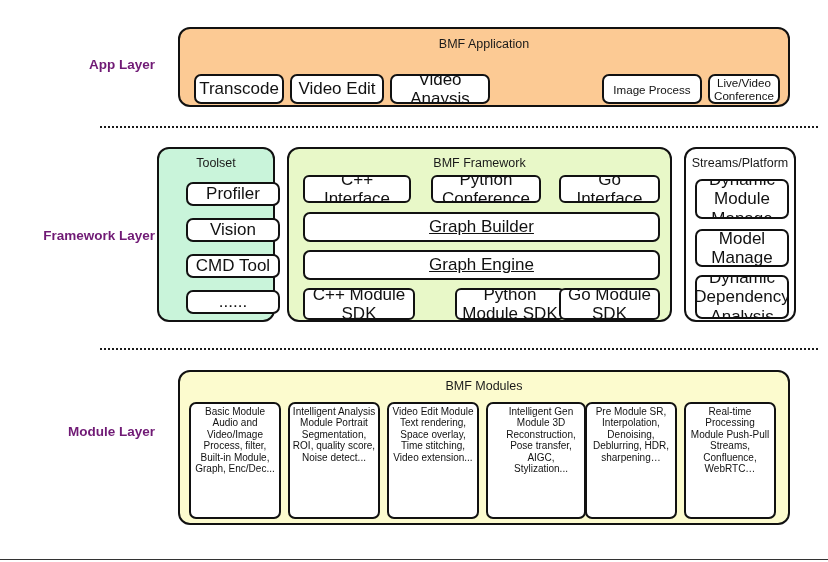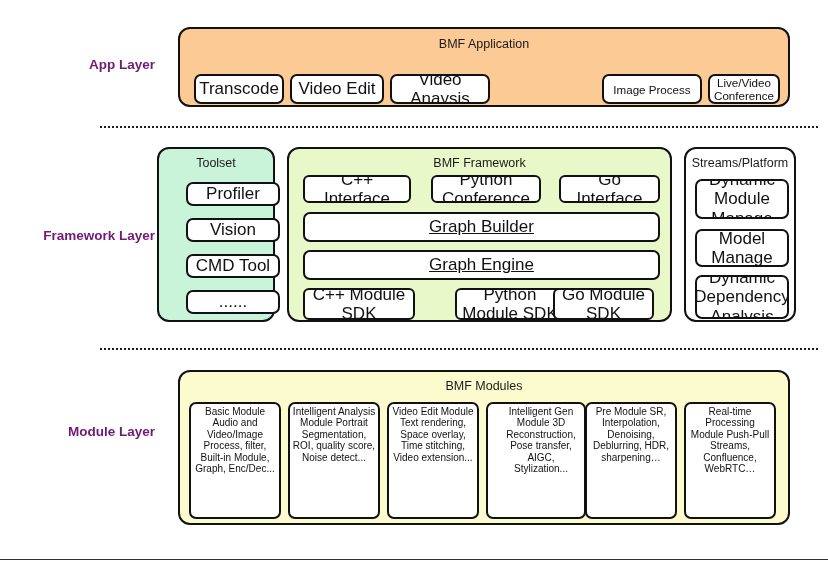--- a/index.html
+++ b/index.html
@@ -178,21 +178,21 @@
 
     <div class="box fw-item" style="left:14px;  top:26px; width:108px;">C++ Interface</div>
     <div class="box fw-item" style="left:142px; top:26px; width:110px;">Python Conference</div>
     <div class="box fw-item" style="left:270px; top:26px; width:101px;">Go Interface</div>
 
     <div class="box fw-wide" style="top:63px;">Graph Builder</div>
     <div class="box fw-wide" style="top:101px;">Graph Engine</div>
 
     <div class="box fw-item" style="left:14px;  top:139px; width:112px; height:32px;">C++ Module SDK</div>
     <div class="box fw-item" style="left:142px; top:139px; width:110px; height:32px;margin-left:24px;">Python Module SDK</div>
-    <div class="box fw-item" style="left:264px; top:139px; width:101px; height:32px;">Go Module SDK</div>
+    <div class="box fw-item" style="left:270px; top:139px; width:101px; height:32px;">Go Module SDK</div>
   </div>
 
   <div class="panel" id="service-panel">
     <div class="panel-title">Streams/Platform</div>
 
     <div class="box service-item" style="top:30px; height:40px;">Dynamic Module Manage</div>
     <div class="box service-item" style="top:80px; height:38px;">Model Manage</div>
     <div class="box service-item" style="top:126px; height:44px;">Dynamic Dependency Analysis</div>
   </div>
 

